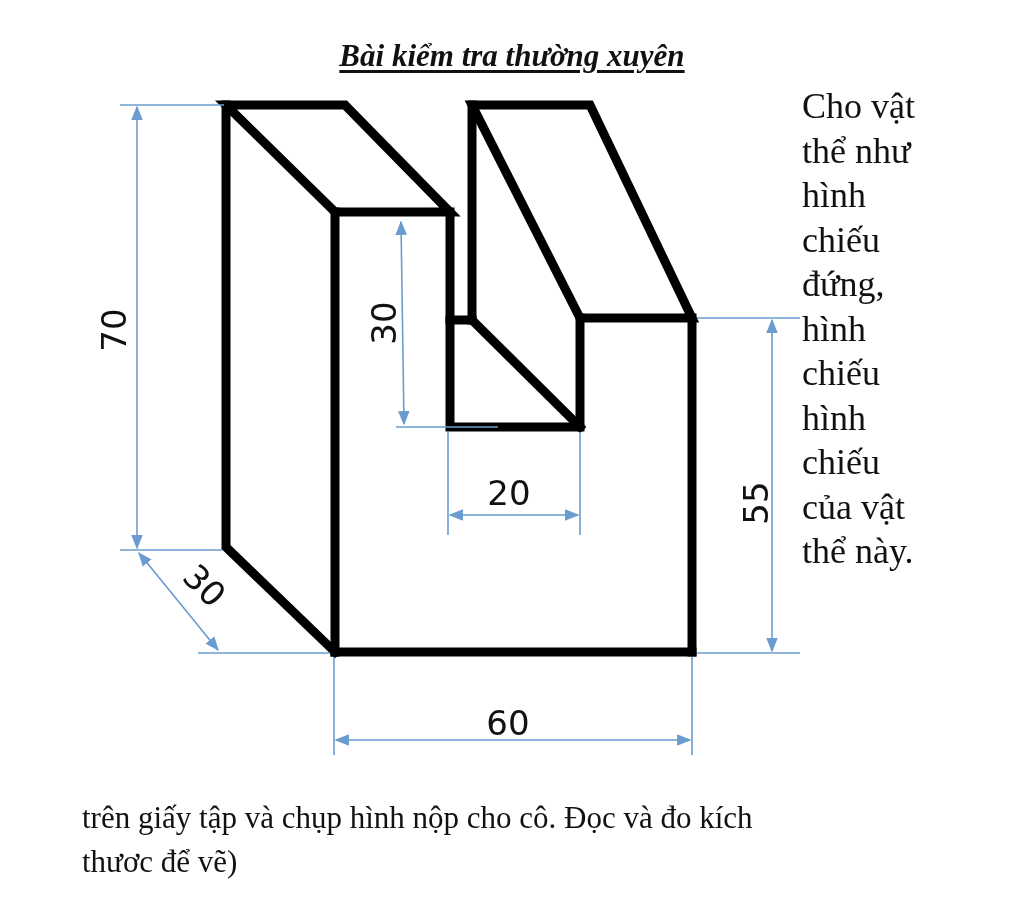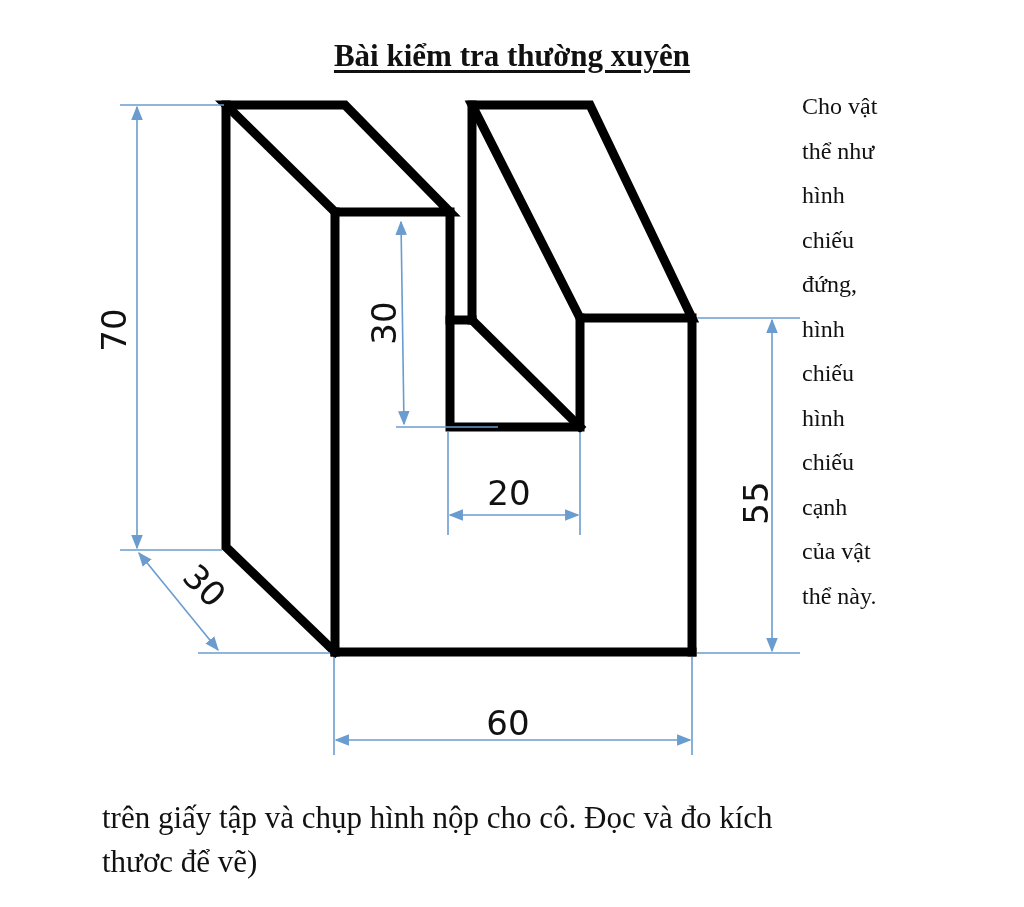--- a/index.html
+++ b/index.html
@@ -1,20 +1,20 @@
 <!DOCTYPE html>
 <html><head>
   <meta charset="utf-8">
   <style>
     html, body { margin:0; padding:0; background:#ffffff; }
     body { width:1024px; height:907px; position:relative; overflow:hidden; font-family:"Liberation Serif", serif; color:#111; }
-    .title { position:absolute; left:0; width:1024px; top:38px; text-align:center; font-weight:bold; font-size:31px; text-decoration:underline; text-underline-offset:4px; }
-    .side-text { position:absolute; left:802px; top:84px; width:150px; font-size:24px; line-height:44.5px; }
+    .title { position:absolute; left:0; width:1024px; top:38px; text-align:center; font-weight:bold; font-size:31px; text-decoration:underline; text-underline-offset:4px;font-style:italic; }
+    .side-text { position:absolute; left:802px; top:84px; width:150px; font-size:36px; line-height:44.5px; }
     .side-text span { display:block; white-space:nowrap; }
-    .bottom-text { position:absolute; left:102px; top:796px; width:880px; font-size:31px; line-height:44px; }
+    .bottom-text { position:absolute; left:82px; top:796px; width:880px; font-size:31px; line-height:44px; }
     .bottom-text span { display:block; white-space:nowrap; }
     svg.drawing { position:absolute; left:0; top:0; }
     .dimtext { font-family:"DejaVu Sans", sans-serif; font-size:34px; fill:#111; }
   </style>
 </head>
 <body>
 
 <div class="title">Bài kiểm tra thường xuyên</div>
 
 <svg class="drawing" width="1024" height="907" viewBox="0 0 1024 907">
@@ -82,21 +82,20 @@
 <div class="side-text">
   <span>Cho vật</span>
   <span>thể như</span>
   <span>hình</span>
   <span>chiếu</span>
   <span>đứng,</span>
   <span>hình</span>
   <span>chiếu</span>
   <span>hình</span>
   <span>chiếu</span>
-  <span>cạnh</span>
   <span>của vật</span>
   <span>thể này.</span>
 </div>
 
 <div class="bottom-text">
   <span>trên giấy tập và chụp hình nộp cho cô. Đọc và đo kích</span>
   <span>thươc để vẽ)</span>
 </div>
 
 </body></html>

